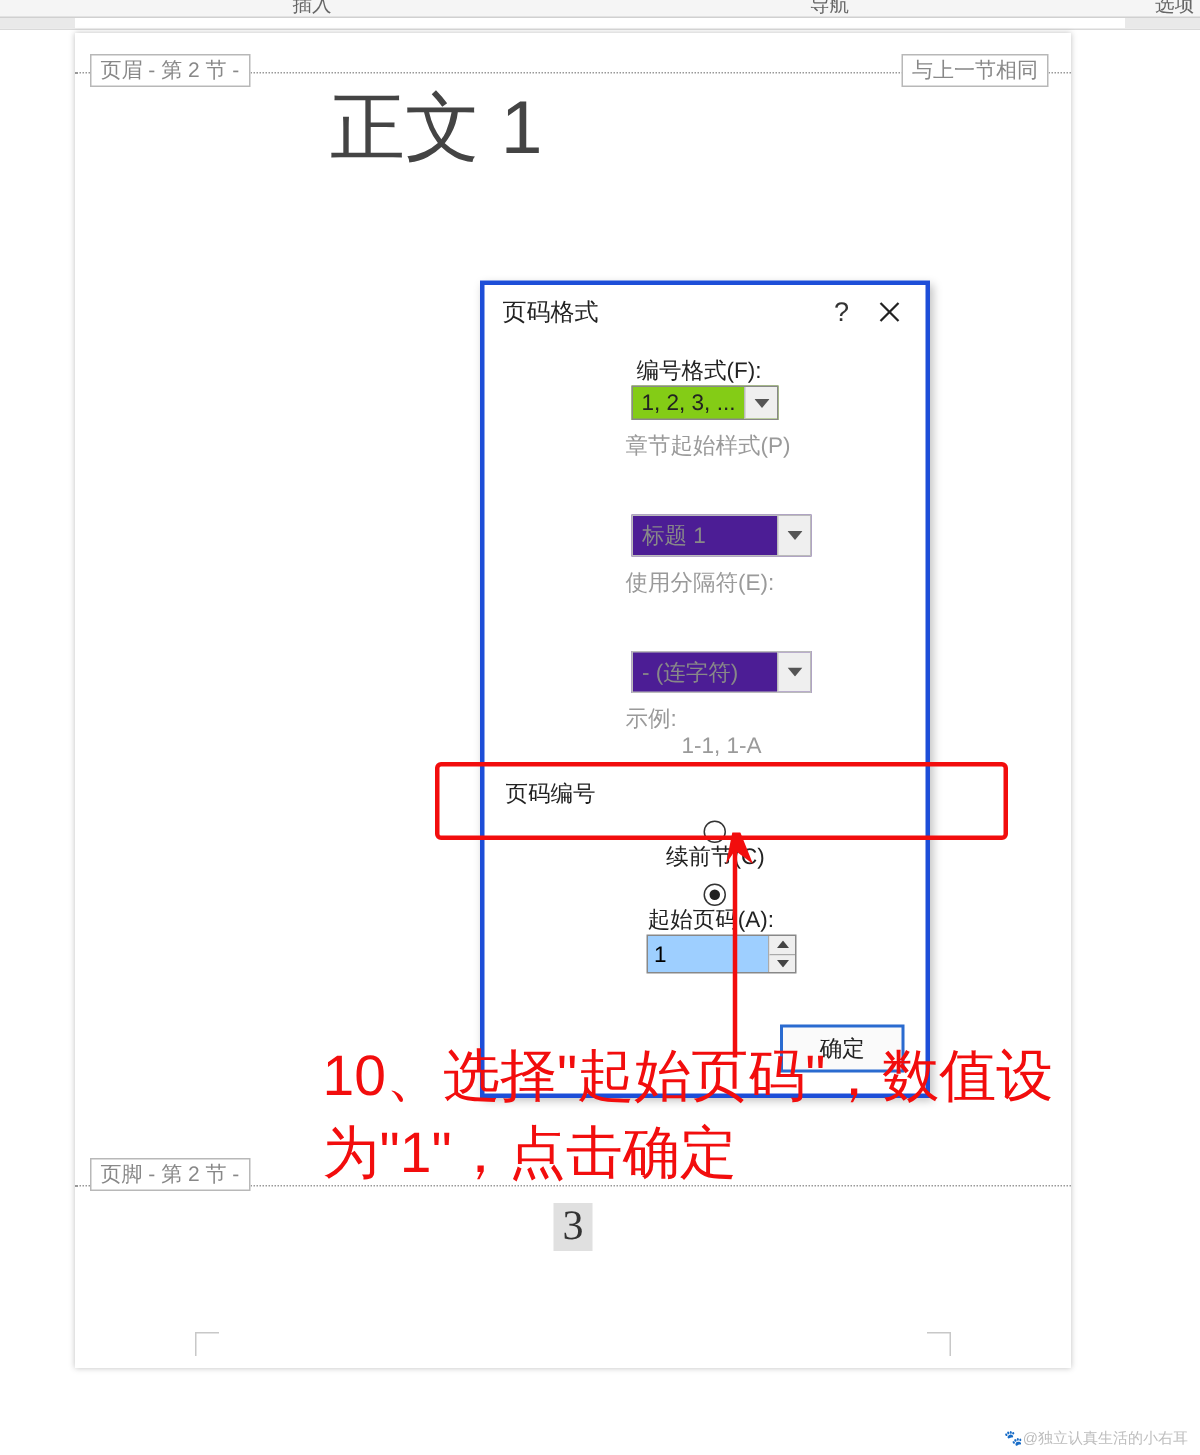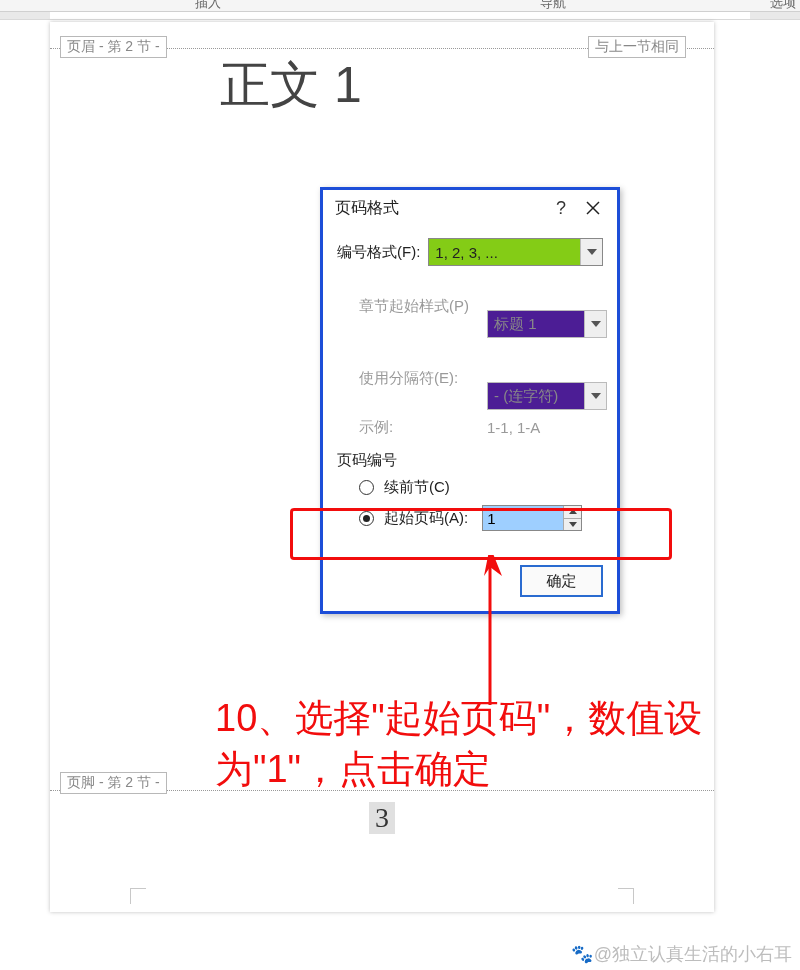--- a/index.html
+++ b/index.html
@@ -53,21 +53,21 @@
   .tag {
     position: absolute;
     font-size: 14px;
     color: #888;
     border: 1px solid #b8b8b8;
     background: #fff;
     padding: 1px 6px;
     white-space: nowrap;
   }
   .tag-header { left: 10px; top: 14px; }
-  .tag-same   { right: 28px; top: 14px; }
+  .tag-same   { right: 15px; top: 14px; }
   .tag-footer { left: 10px; top: 750px; }
 
   .hdr-dotted {
     position: absolute;
     left: 0; right: 0;
     border-top: 1px dotted #999;
   }
   .hdr-top { top: 26px; }
   .hdr-bot { top: 768px; }
 
@@ -128,21 +128,21 @@
   .dlg-titlebar .help, .dlg-titlebar .close {
     width: 32px; height: 24px;
     display: flex; align-items: center; justify-content: center;
     color: #333;
     font-size: 18px;
     cursor: default;
   }
   .dlg-titlebar .close svg { stroke: #222; stroke-width: 1.5; }
 
   .dlg-body { padding: 4px 14px 14px 14px; }
-  .row { display: flex; align-items: center; margin: 8px 0; }
+  .row { display: flex; align-items: center; margin: 8px 0; flex-direction: column; }
   .row .lbl { flex: 0 0 auto; margin-right: 8px; }
   .combo {
     flex: 1;
     display: flex;
     border: 1px solid #888;
     height: 28px;
     background: #84cc16;
   }
   .combo.disabled { background: #4c1d95; color: #888; border-color: #bbb; margin-top: 36px; }
   .combo .val { flex: 1; padding: 2px 6px; display: flex; align-items: center; }
@@ -212,21 +212,21 @@
     font-size: 38px;
     line-height: 1.35;
     font-family: "Microsoft YaHei","SimSun",sans-serif;
   }
   .arrow-svg { position: absolute; pointer-events: none; }
 
   .watermark {
     position: absolute;
     right: 8px;
     bottom: 4px;
-    font-size: 18px;
+    font-size: 10px;
     color: #bdbdbd;
   }
 </style>
 </head>
 <body>
 
 <div class="ribbon">
   <span class="rb-insert">插入</span>
   <span class="rb-nav">导航</span>
   <span class="rb-opt">选项</span>

